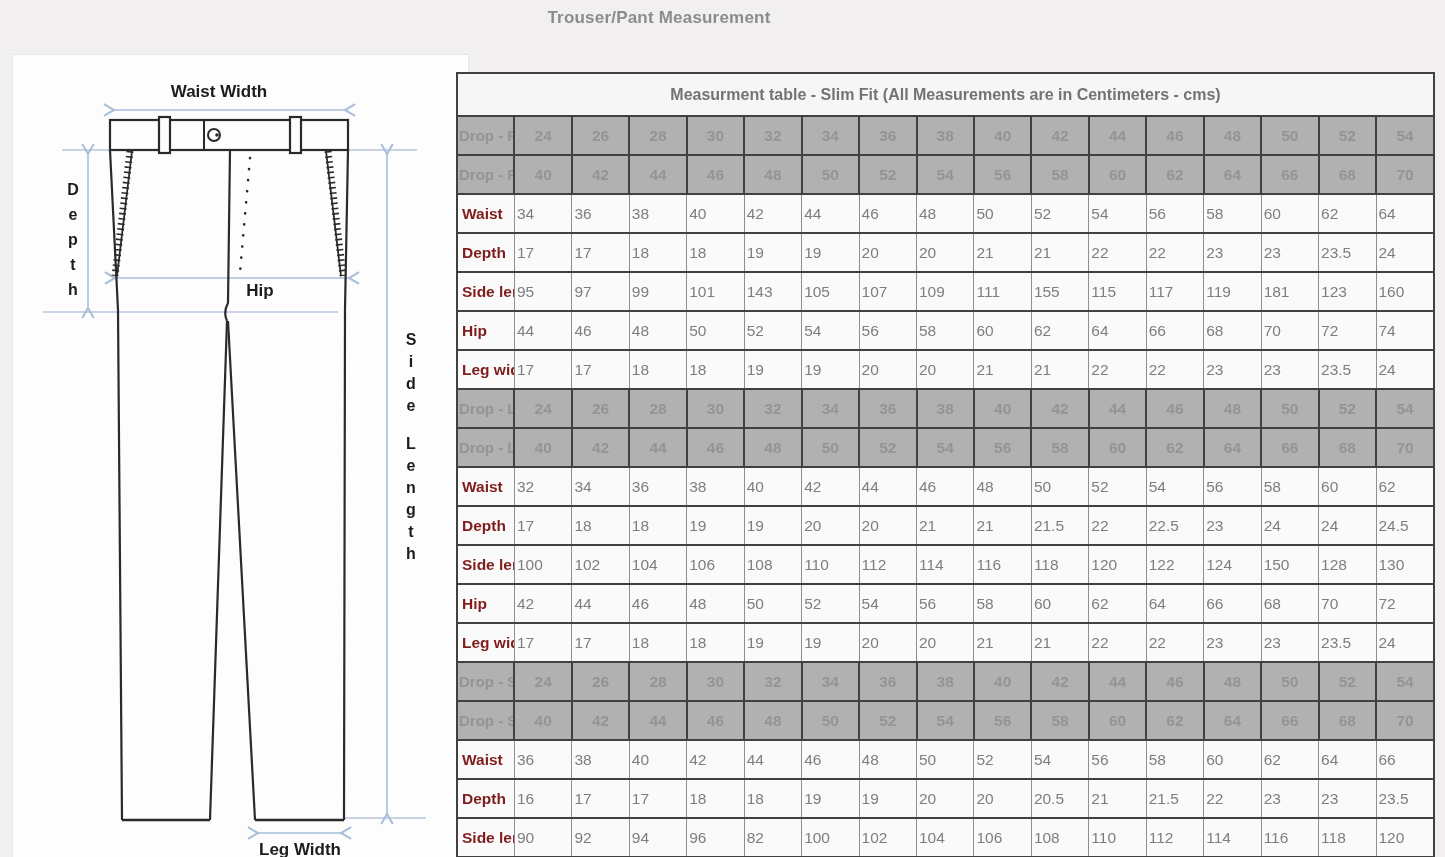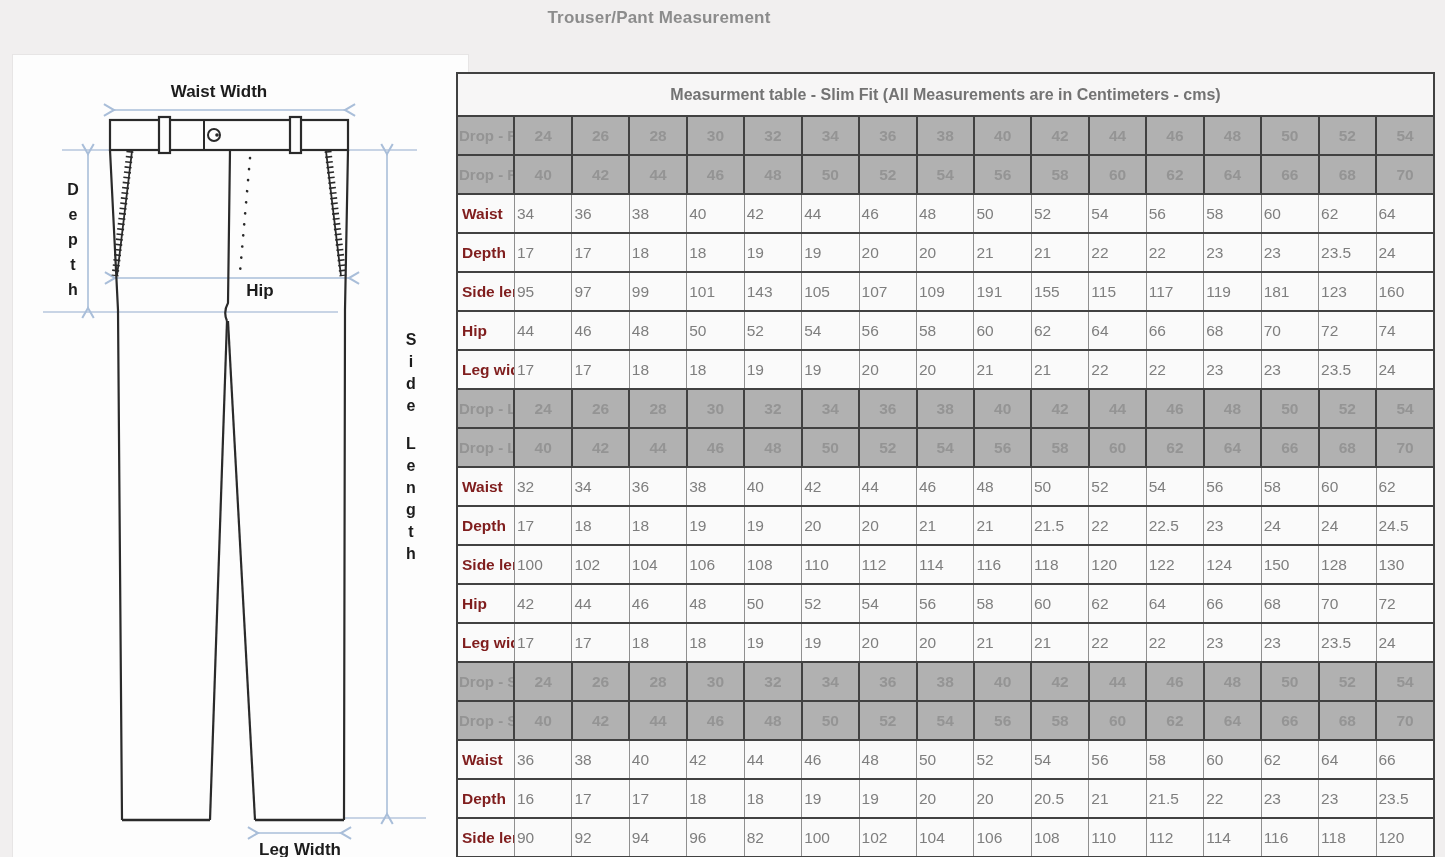--- a/index.html
+++ b/index.html
@@ -198,21 +198,21 @@
         <tr class="data-row">
           <td class="row-label">Side length</td>
           <td class="value-cell">95</td>
           <td class="value-cell">97</td>
           <td class="value-cell">99</td>
           <td class="value-cell">101</td>
           <td class="value-cell">143</td>
           <td class="value-cell">105</td>
           <td class="value-cell">107</td>
           <td class="value-cell">109</td>
-          <td class="value-cell">191</td>
+          <td class="value-cell">111</td>
           <td class="value-cell">155</td>
           <td class="value-cell">115</td>
           <td class="value-cell">117</td>
           <td class="value-cell">119</td>
           <td class="value-cell">181</td>
           <td class="value-cell">123</td>
           <td class="value-cell">160</td>
         </tr>
         <tr class="data-row">
           <td class="row-label">Hip</td>

